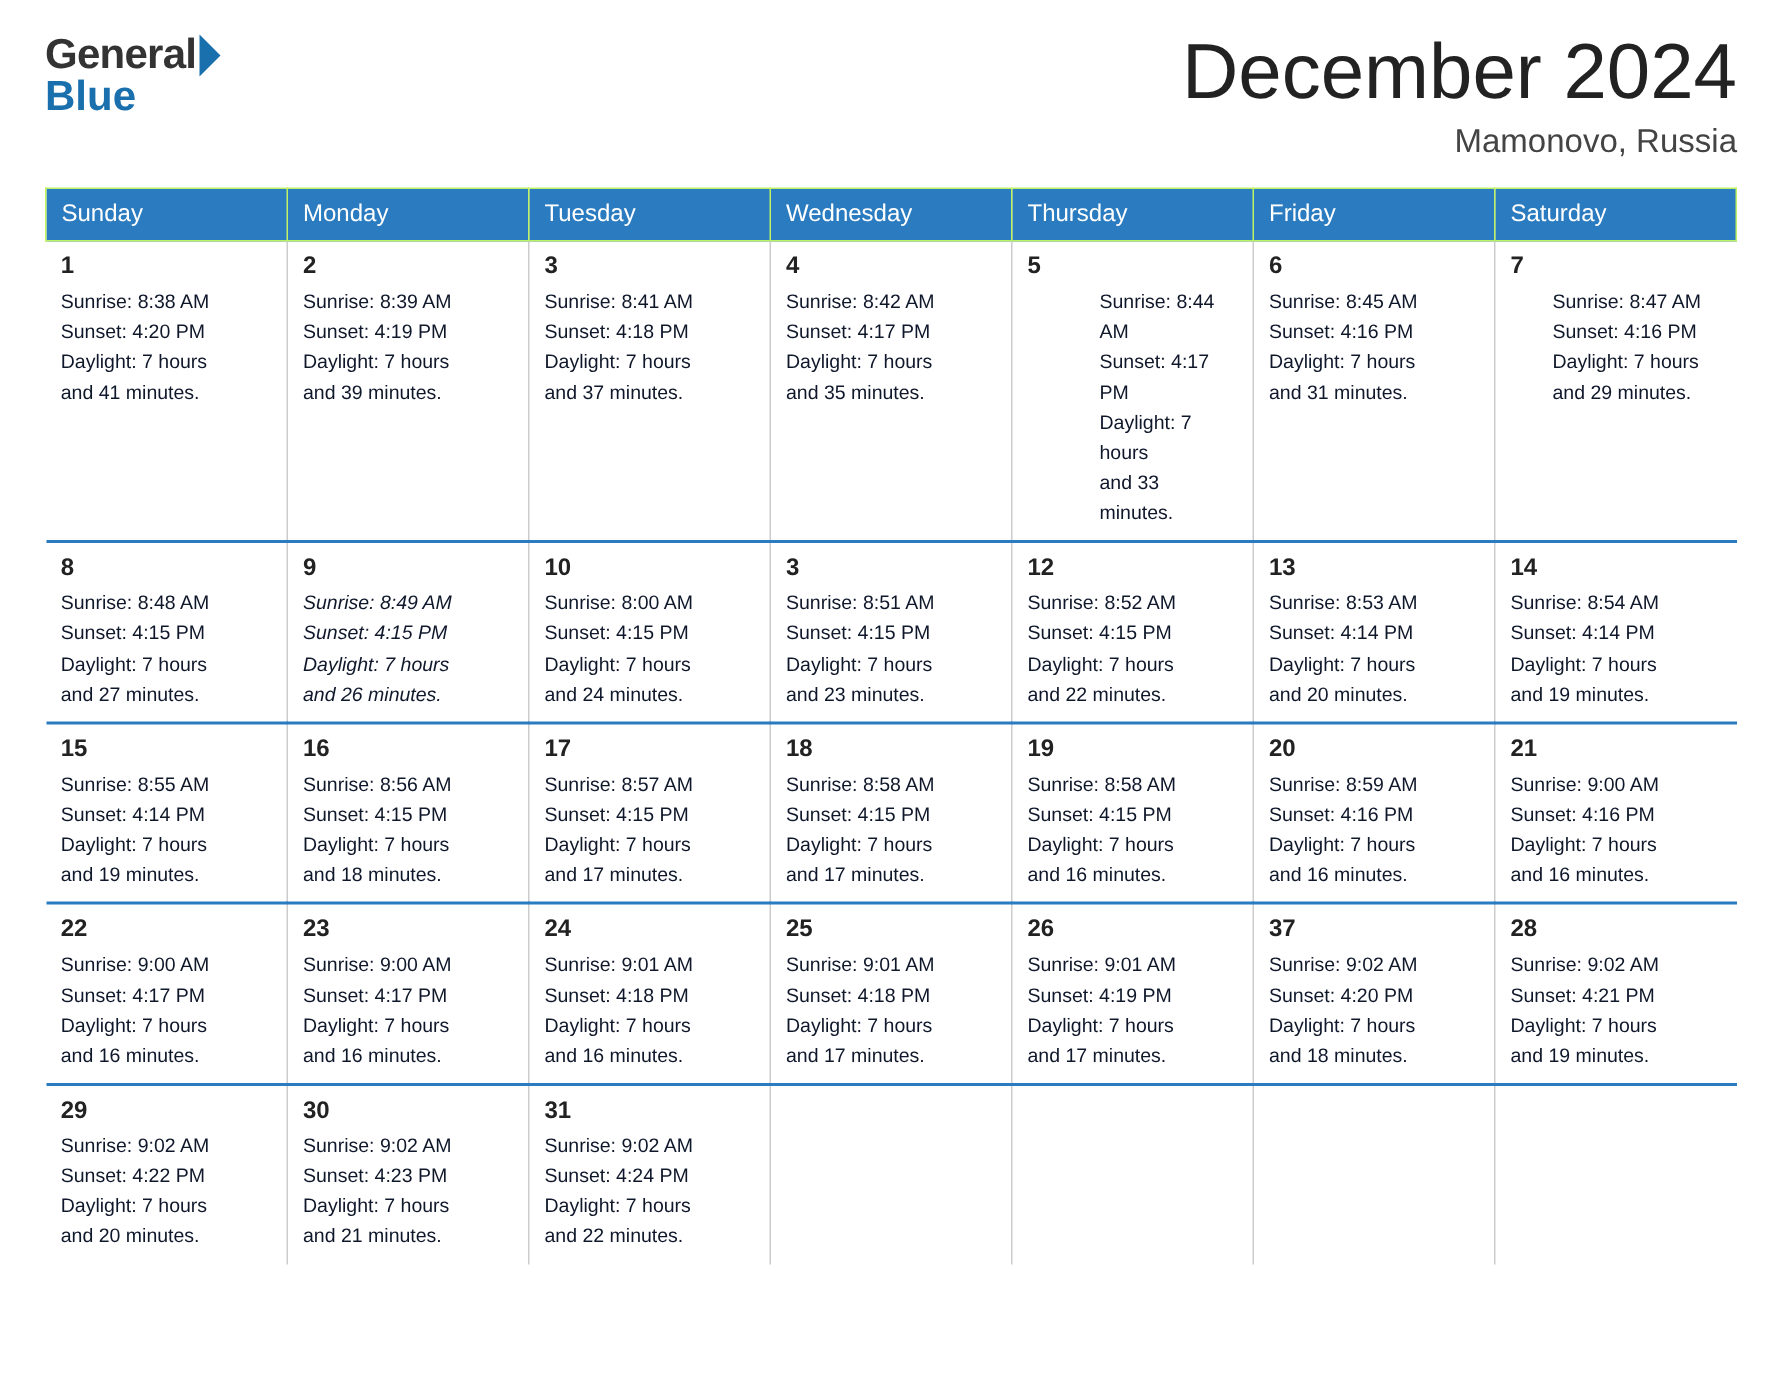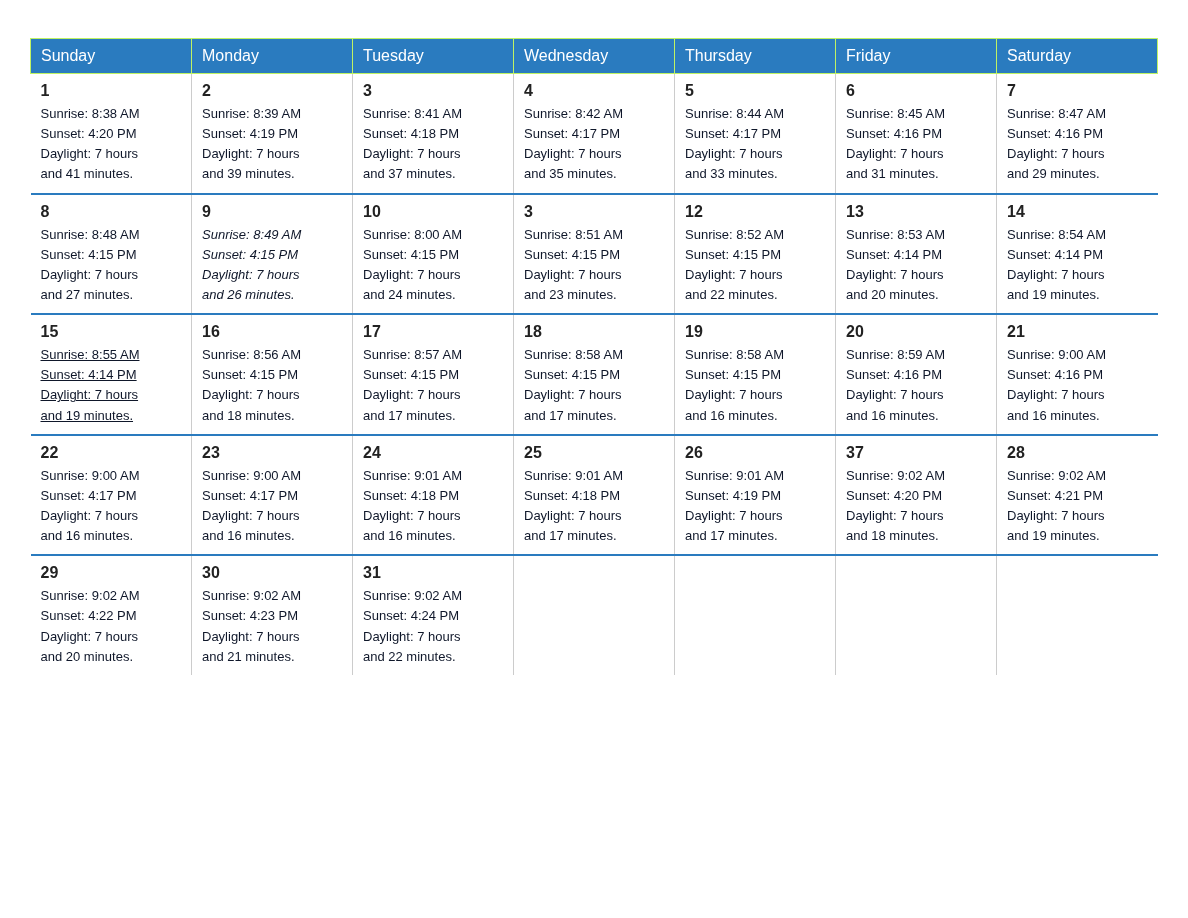--- a/index.html
+++ b/index.html
@@ -102,20 +102,31 @@
       color: #0f172a;
     }
     tbody tr:last-child {
       border-bottom: none;
     }
   </style>
 </head>
 <body>
 
 <div class="header">
+  <div class="logo">
+    <div class="logo-top">
+      <span class="logo-general">General</span>
+      <div class="logo-arrow"></div>
+    </div>
+    <span class="logo-blue">Blue</span>
+  </div>
+  <div class="title-block">
+    <div class="month-title">December 2024</div>
+    <div class="location-title">Mamonovo, Russia</div>
+  </div>
 </div>
 
 <table>
   <thead>
     <tr>
     <th>Sunday</th>
         <th>Monday</th>
         <th>Tuesday</th>
         <th>Wednesday</th>
         <th>Thursday</th>
@@ -148,35 +159,35 @@
         </td>
         <td>
           <span class="day-num">4</span>
           <div class="day-info" style="white-space: pre-line;">Sunrise: 8:42 AM
 Sunset: 4:17 PM
 Daylight: 7 hours
 and 35 minutes.</div>
         </td>
         <td>
           <span class="day-num">5</span>
-          <div class="day-info" style="white-space: pre-line;">Sunrise: 8:44 AM
+          <div class="day-info" style="white-space: pre-line; margin-left: 48px;">Sunrise: 8:44 AM
 Sunset: 4:17 PM
 Daylight: 7 hours
 and 33 minutes.</div>
         </td>
         <td>
           <span class="day-num">6</span>
           <div class="day-info" style="white-space: pre-line;">Sunrise: 8:45 AM
 Sunset: 4:16 PM
 Daylight: 7 hours
 and 31 minutes.</div>
         </td>
         <td>
           <span class="day-num">7</span>
-          <div class="day-info" style="white-space: pre-line;">Sunrise: 8:47 AM
+          <div class="day-info" style="white-space: pre-line; margin-left: 28px;">Sunrise: 8:47 AM
 Sunset: 4:16 PM
 Daylight: 7 hours
 and 29 minutes.</div>
         </td>
       </tr>
       <tr>
         <td>
           <span class="day-num">8</span>
           <div class="day-info" style="white-space: pre-line;">Sunrise: 8:48 AM
 Sunset: 4:15 PM
@@ -222,21 +233,21 @@
           <span class="day-num">14</span>
           <div class="day-info" style="white-space: pre-line;">Sunrise: 8:54 AM
 Sunset: 4:14 PM
 Daylight: 7 hours
 and 19 minutes.</div>
         </td>
       </tr>
       <tr>
         <td>
           <span class="day-num">15</span>
-          <div class="day-info" style="white-space: pre-line; text-decoration: underline;">Sunrise: 8:55 AM
+          <div class="day-info" style="white-space: pre-line;">Sunrise: 8:55 AM
 Sunset: 4:14 PM
 Daylight: 7 hours
 and 19 minutes.</div>
         </td>
         <td>
           <span class="day-num">16</span>
           <div class="day-info" style="white-space: pre-line;">Sunrise: 8:56 AM
 Sunset: 4:15 PM
 Daylight: 7 hours
 and 18 minutes.</div>

